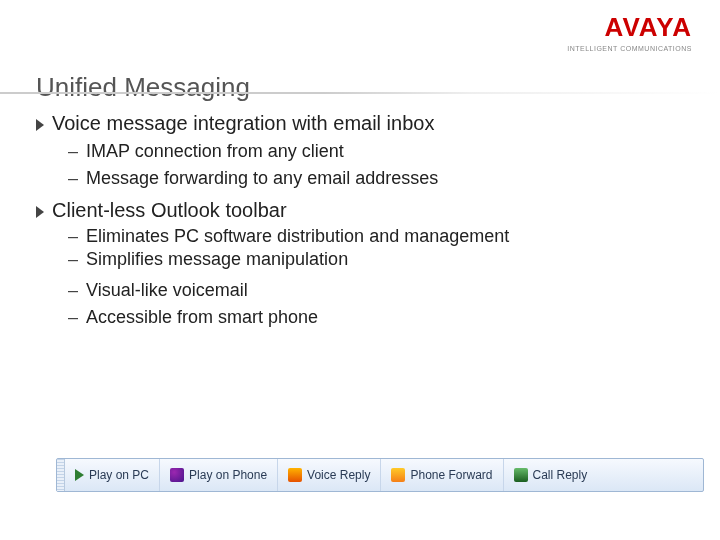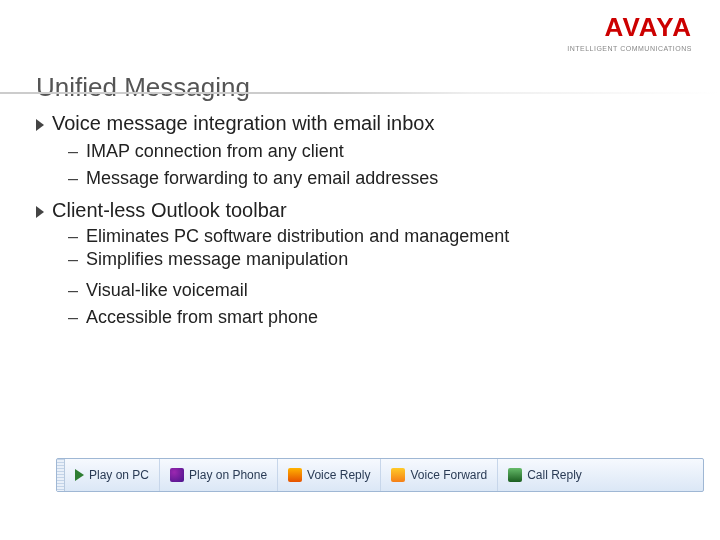--- a/index.html
+++ b/index.html
@@ -99,21 +99,21 @@
       <div class="tb-btn">
         <span class="tb-ico ico-phone"></span>
         <span>Play on Phone</span>
       </div>
       <div class="tb-btn">
         <span class="tb-ico ico-reply"></span>
         <span>Voice Reply</span>
       </div>
       <div class="tb-btn">
         <span class="tb-ico ico-fwd"></span>
-        <span>Voice Forward</span>
+        <span>Phone Forward</span>
       </div>
       <div class="tb-btn">
         <span class="tb-ico ico-call"></span>
         <span>Call Reply</span>
       </div>
     </div>
   </div>
 
 
 </div>

